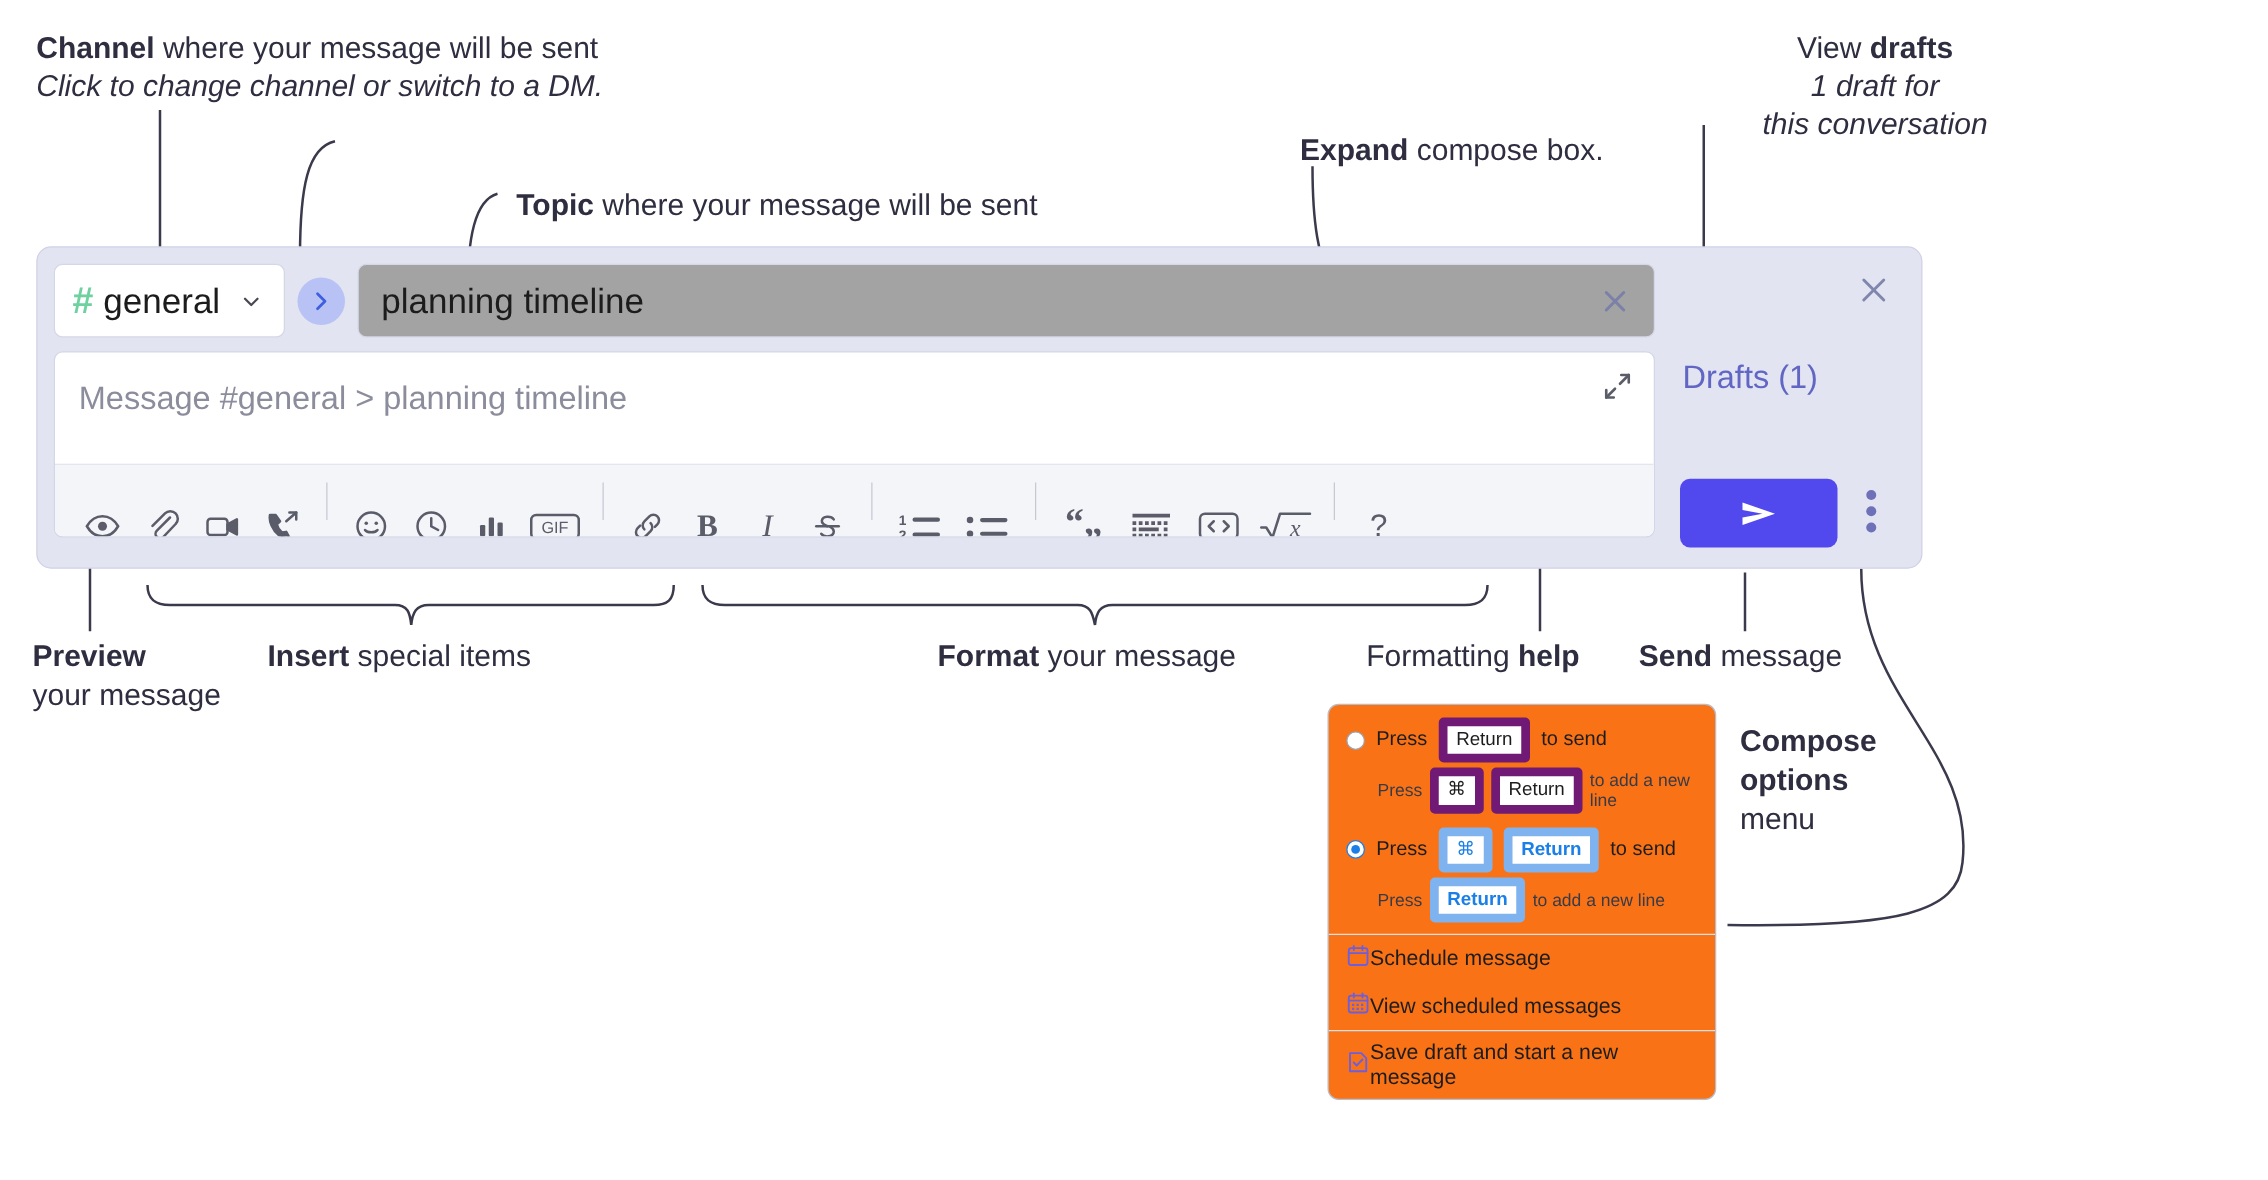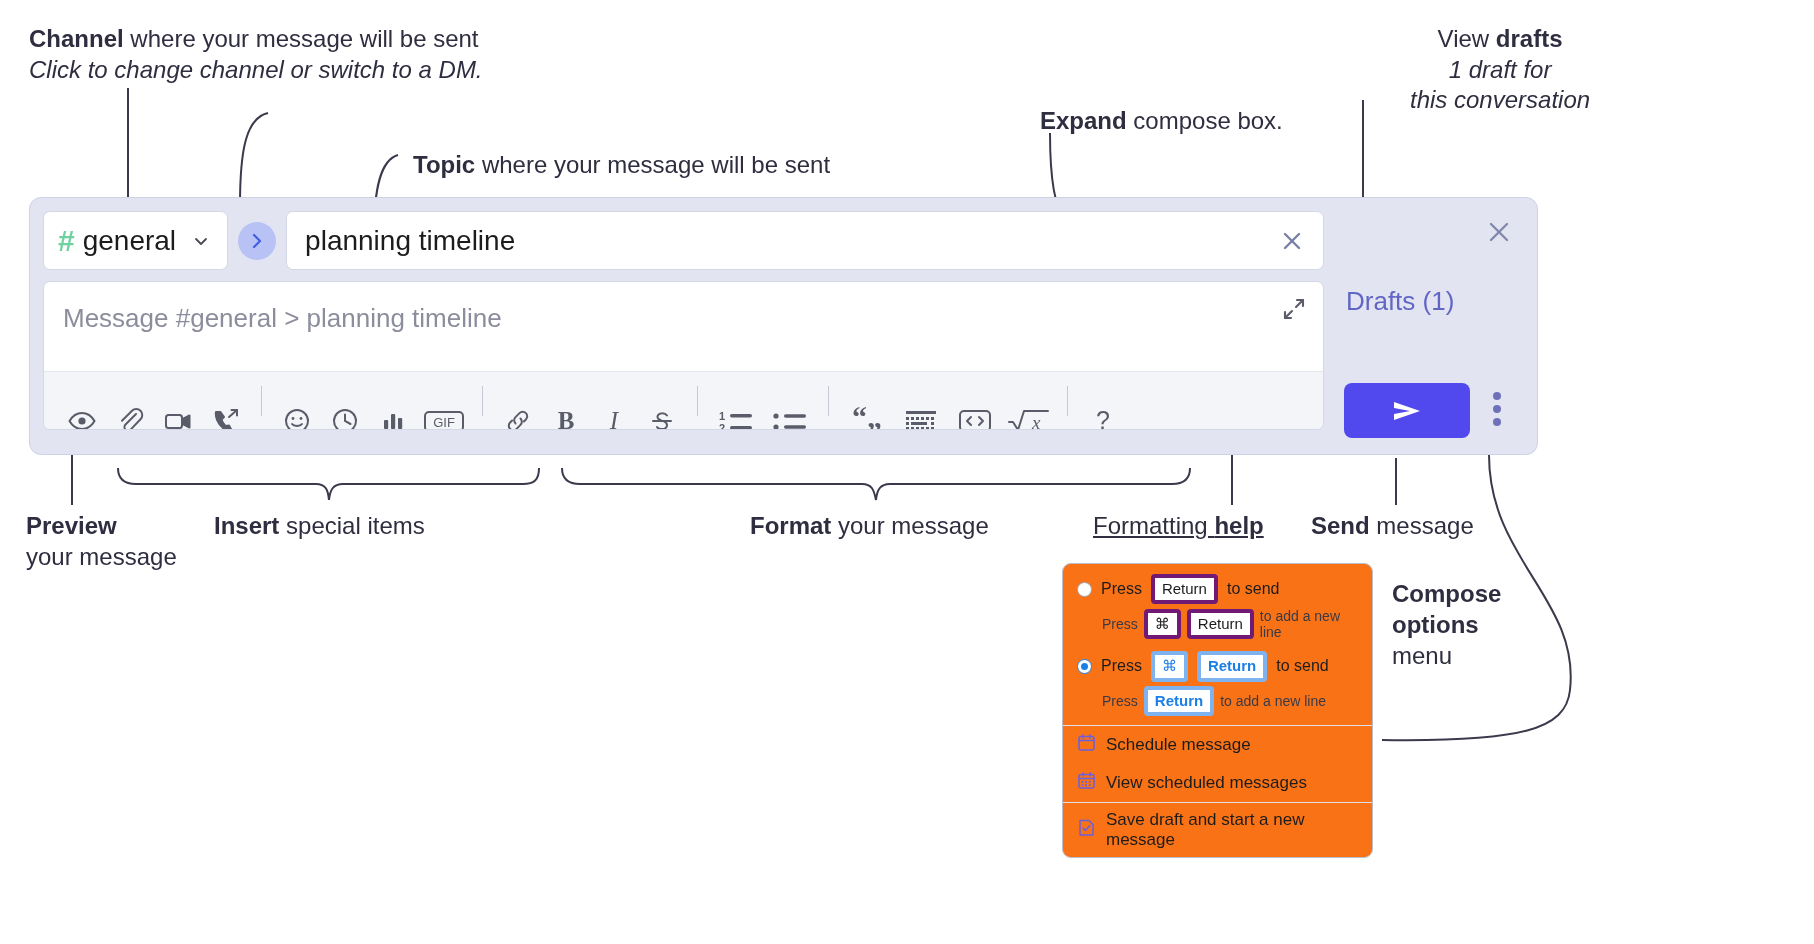--- a/index.html
+++ b/index.html
@@ -66,21 +66,21 @@
   .chev { margin-left:6px; display:flex; align-items:center; }
   .goto-btn {
     width:38px; height:38px; border-radius:50%;
     background:#b8c2f5;
     display:flex; align-items:center; justify-content:center;
     cursor:pointer; flex:0 0 auto;
   }
   .topic-field {
     position:relative;
     flex:1;
-    background:#ffffff;
+    background:#a3a3a3;
     border:1px solid #d4d7e6;
     border-radius:7px;
     height:59px;
     display:flex; align-items:center;
     padding:0 60px 0 18px;
   }
   .topic-val { font-size:28px; color:#1d1c1d; }
   .topic-clear {
     position:absolute; right:16px; top:50%; transform:translateY(-50%);
     cursor:pointer; display:flex;
@@ -156,31 +156,31 @@
     position:relative;
   }
   .radio.on { border-color:#1b7fe8; }
   .radio.on::after {
     content:""; position:absolute; left:3px; top:3px;
     width:7px; height:7px; border-radius:50%; background:#1b7fe8;
   }
   .ptxt { font-size:16px; color:#1d1c1d; }
   .key {
     display:inline-flex; align-items:center; justify-content:center;
-    border:4px solid #701a75; border-radius:4px;
+    border:7px solid #701a75; border-radius:4px;
     padding:1px 7px; font-size:15px; color:#1d1c1d; background:#fff;
     line-height:1.35;
   }
   .key.blue { border-color:#7fb3ef; color:#1b7fe8; font-weight:700; }
   .key.blue2 { border-color:#7fb3ef; color:#1b7fe8; }
   .sub-row { display:flex; align-items:center; gap:6px; margin:4px 0 0 25px; }
   .stxt { font-size:14px; color:#3a3a46; }
   .pop-div { height:1px; background:#dfe0e6; }
   .pop-item {
-    display:flex; align-items:center; gap:10px;
+    display:flex; align-items:center; 
     padding:7px 14px; font-size:17px; color:#1d1c1d; cursor:pointer;
   }
   .pop-item:first-child { padding-top:10px; }
 </style>
 </head>
 <body>
 
 <div class="stage">
 
   <svg class="lines" width="1814" height="944">
@@ -245,21 +245,21 @@
   </div>
 
   <div class="anno a-lg" style="left:214px; top:511px;">
     <b>Insert</b><span> special items</span>
   </div>
 
   <div class="anno a-lg" style="left:750px; top:511px;">
     <b>Format</b><span> your message</span>
   </div>
 
-  <div class="anno a-lg" style="left:1093px; top:511px;text-decoration:underline;">
+  <div class="anno a-lg" style="left:1093px; top:511px;">
     <span>Formatting </span><b>help</b>
   </div>
 
   <div class="anno a-lg" style="left:1311px; top:511px;">
     <b>Send</b><span> message</span>
   </div>
 
   <div class="anno a-lg" style="left:1392px; top:578px; line-height:1.3;">
     <div><b>Compose</b></div>
     <div><b>options</b></div>

